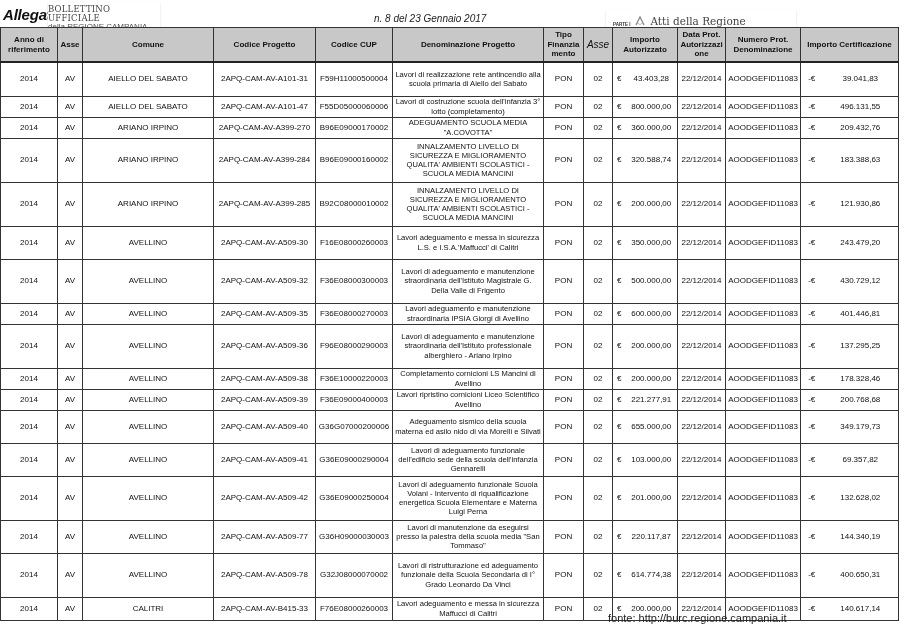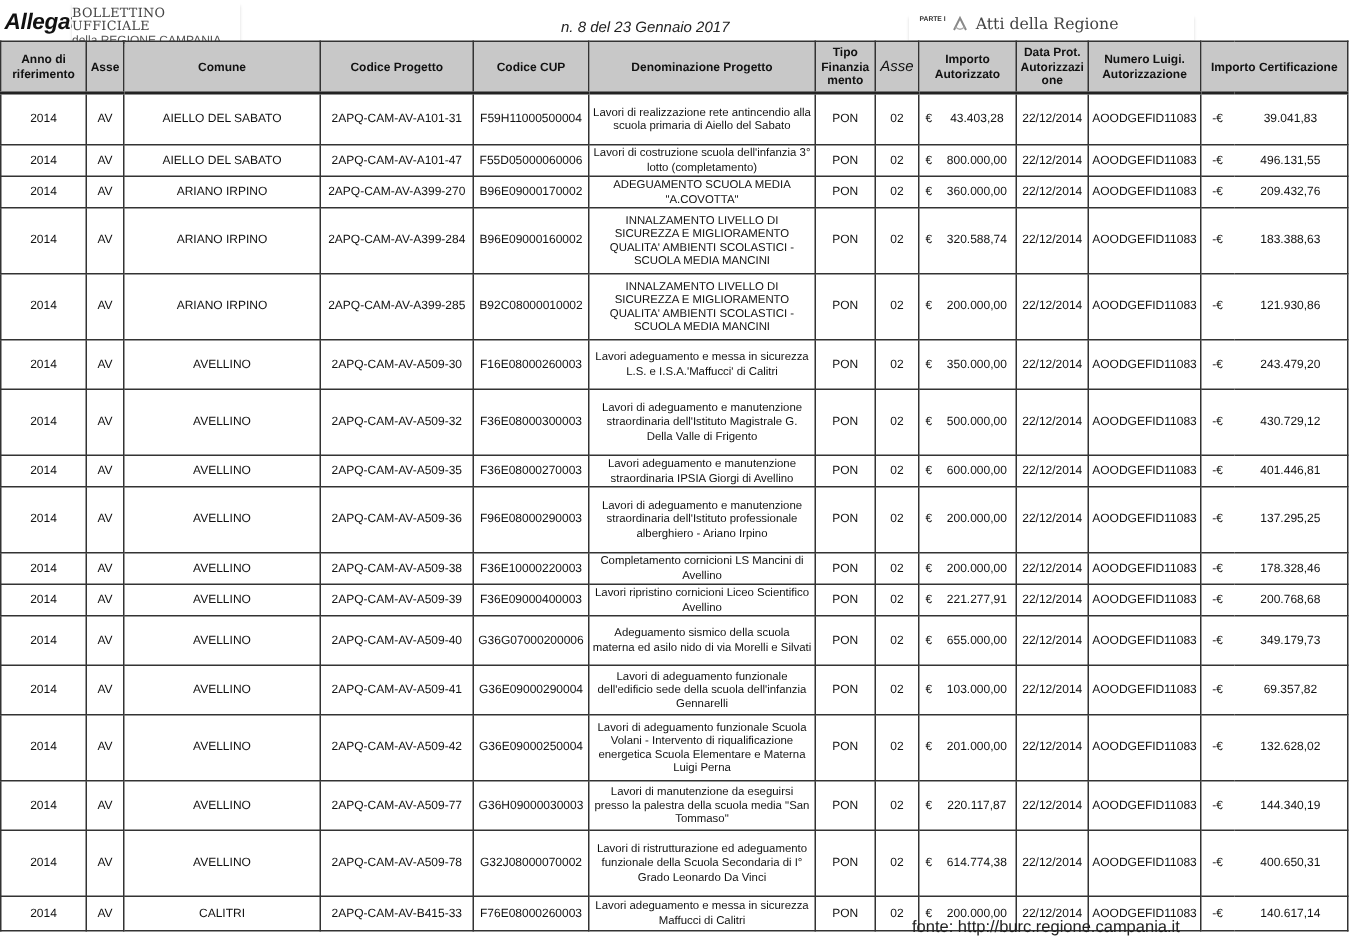--- a/index.html
+++ b/index.html
@@ -6,21 +6,21 @@
   body { width: 900px; height: 625px; position: relative; overflow: hidden;
          font-family: "Liberation Sans", sans-serif; color: #111; }
   .top-title { position: absolute; left: 3px; top: 6px; font-weight: bold; font-style: italic;
                font-size: 15px; letter-spacing: -0.2px; }
   .burc-logo { position: absolute; left: 48px; top: 2px; width: 112px; height: 28px; background: #fff;
                box-shadow: 0 1px 2px rgba(0,0,0,0.15); line-height: 1; }
   .burc-logo .l1 { font-family: "DejaVu Serif", serif; font-size: 8.5px; letter-spacing: 0.2px; color: #444; margin-top: 3px; }
   .burc-logo .l2 { font-size: 8px; color: #555; margin-top: 1px; }
   .issue { position: absolute; left: 374px; top: 13px; font-style: italic; font-size: 10px; color: #222; }
   .parte-logo { position: absolute; left: 606px; top: 10px; width: 190px; height: 17px; background: #fff;
-                box-shadow: 0 1px 2px rgba(0,0,0,0.15); display: flex; align-items: flex-start; }
+                box-shadow: 0 1px 2px rgba(0,0,0,0.15); display: flex; align-items: flex-end; }
   .parte-logo .pt { font-size: 4.5px; font-weight: bold; margin-left: 7px; color: #333; }
   .parte-logo .ic { width: 12px; height: 12px; margin: 0 4px; }
   .parte-logo .tx { font-family: "DejaVu Serif", serif; font-size: 10.5px; color: #444; }
 
   table.grid { position: absolute; left: 0; top: 27px; border-collapse: collapse; table-layout: fixed; width: 898px; }
   table.grid th, table.grid td { border: 1px solid #333; padding: 0 2px; font-size: 8px; text-align: center;
                                  vertical-align: middle; overflow: hidden; line-height: 1.2; }
   table.grid th { background: #c8c8c8; font-weight: bold; height: 33px; border-width: 1.5px; font-size: 8px; }
   table.grid th.asse { font-weight: normal; font-size: 10px; font-style: italic; }
   table.grid td.desc { font-size: 7.6px; line-height: 1.22; }
@@ -71,21 +71,21 @@
       <th>Anno di riferimento</th>
       <th>Asse</th>
       <th>Comune</th>
       <th>Codice Progetto</th>
       <th>Codice CUP</th>
       <th>Denominazione Progetto</th>
       <th>Tipo Finanzia mento</th>
       <th class="asse">Asse</th>
       <th colspan="2">Importo Autorizzato</th>
       <th>Data Prot. Autorizzazi one</th>
-      <th>Numero Luigi. Autorizzazione</th>
+      <th>Numero Prot. Denominazione</th>
       <th colspan="2">Importo Certificazione</th>
     </tr>
   </thead>
   <tbody id="tbody">
       <tr style="height: 34px;">
         <td>2014</td>
         <td>AV</td>
         <td>AIELLO DEL SABATO</td>
         <td>2APQ-CAM-AV-A101-31</td>
         <td>F59H11000500004</td>

